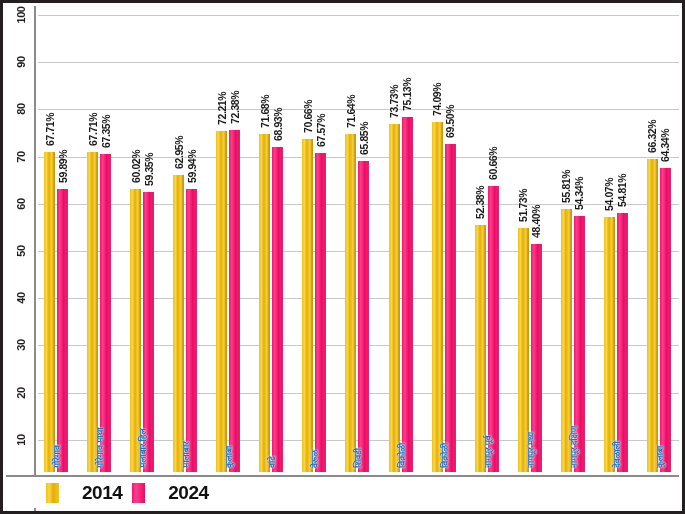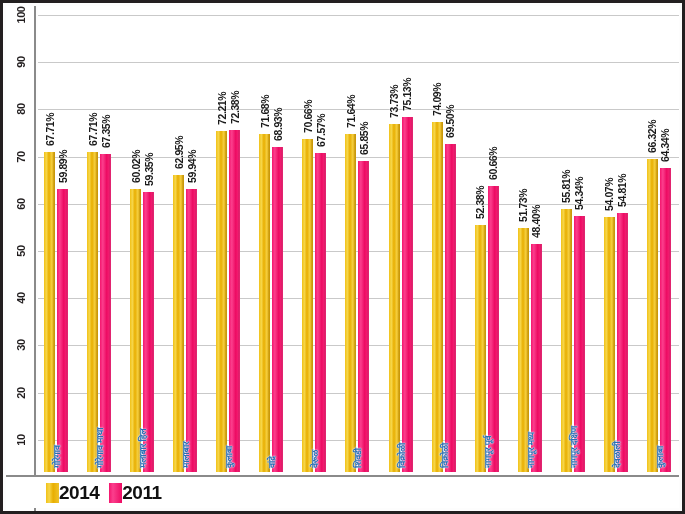--- a/index.html
+++ b/index.html
@@ -70,21 +70,21 @@
     text-shadow:0 0 1px #ffffff,0 0 2px #ffffff;
   }
 
   
   #legend{
     position:absolute;left:3px;bottom:3px;right:3px;height:33px;
     background:#ffffff;border-top:2px solid #8a8a8a;
     display:flex;align-items:center;gap:10px;
     padding-left:40px;box-sizing:border-box;
   }
-  .lgitem{display:flex;align-items:center;gap:0;}
+  .lgitem{display:flex;align-items:center;gap:23px;}
   .swatch{width:13px;height:20px;display:block;}
   .swatch.y{background:linear-gradient(90deg,#f1c117 0%,#f6d64a 25%,#e8ae00 55%,#efc32c 100%);}
   .swatch.p{background:linear-gradient(90deg,#f4156e 0%,#fb3f8d 30%,#ed0b63 100%);}
   .lglabel{font-size:19px;font-weight:700;color:#111111;letter-spacing:-0.5px;}
 </style>
 </head>
 <body>
 
 <div id="frame">
 
@@ -273,17 +273,17 @@
       </div>
   </div>
 
   <div id="legend">
       <div class="lgitem">
         <span class="swatch y"></span>
         <span class="lglabel">2014</span>
       </div>
       <div class="lgitem">
         <span class="swatch p"></span>
-        <span class="lglabel">2011</span>
+        <span class="lglabel">2024</span>
       </div>
     </div>
 
 </div>
 
 </body></html>

